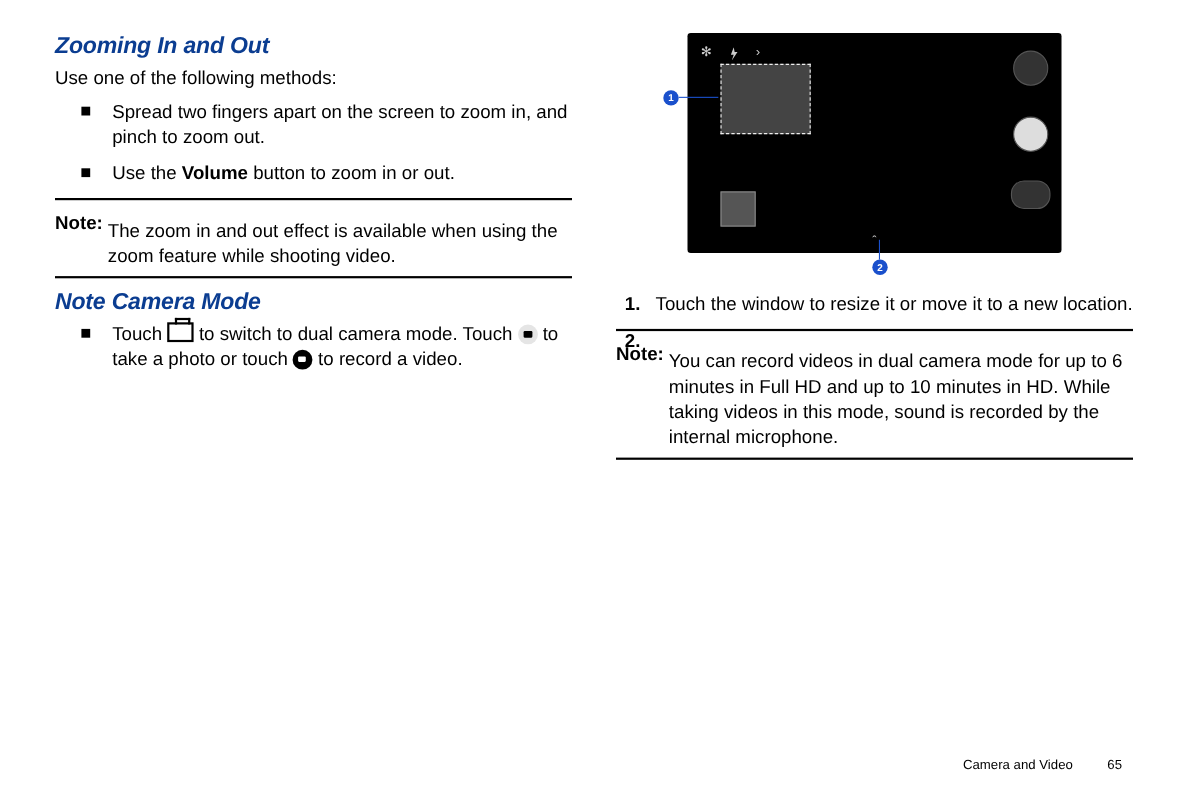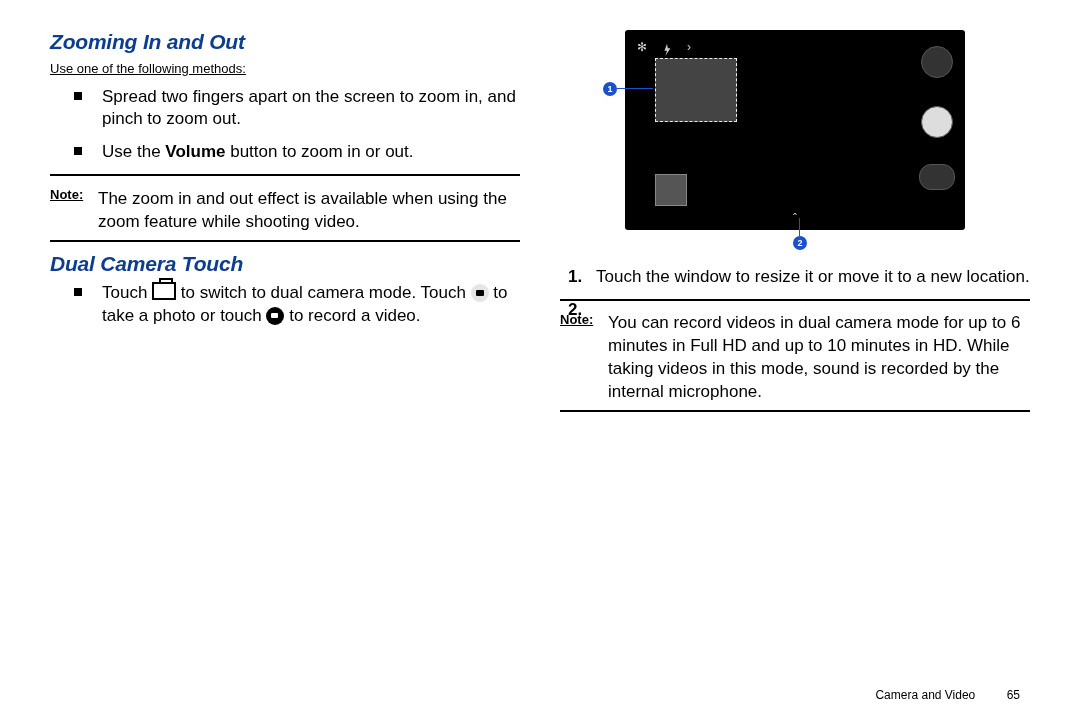--- a/index.html
+++ b/index.html
@@ -1,20 +1,20 @@
 <!DOCTYPE html>
 <html><head>
 <meta charset="utf-8">
 <style>
   html,body{margin:0;padding:0;background:#fff;font-family:Arial,Helvetica,sans-serif;color:#000;}
   .page{width:1080px;height:720px;position:relative;box-sizing:border-box;padding:30px 50px 0 50px;}
   .cols{display:flex;gap:40px;justify-content:space-between;}
   .col{width:470px;}
   .sec-head{color:#0b3d91;font-style:italic;font-weight:bold;font-size:21px;margin:0 0 6px 0;letter-spacing:-0.2px;}
-  p{margin:0 0 6px 0;font-size:13px;line-height:1.35;text-decoration:underline;}
+  p{margin:0 0 6px 0;font-size:17px;line-height:1.35;}
   .intro{margin-bottom:8px;}
   ul.sq{list-style:none;padding:0;margin:0 0 10px 24px;}
   ul.sq>li{position:relative;padding-left:28px;margin-bottom:10px;font-size:17px;line-height:1.35;}
   ul.sq>li::before{content:"";position:absolute;left:0;top:6px;width:8px;height:8px;background:#000;}
   .hr{border:0;border-top:2px solid #000;margin:4px 0 10px 0;}
   .note-block{margin:6px 0;}
   .note-label{font-weight:bold;}
   .note-body{display:block;padding-left:48px;margin-top:-22px;font-size:17px;line-height:1.35;}
   .note-row .note-body{margin-top:-22px;}
   .inline-icon{display:inline-block;vertical-align:middle;}
@@ -63,21 +63,21 @@
           <span>Use the </span><b>Volume</b><span> button to zoom in or out.</span>
         </li>
       </ul>
       <hr class="hr">
       <div class="note-block note-row">
         <p><span class="note-label">Note:</span></p>
         <span class="note-body">The zoom in and out effect is available when using the zoom feature while shooting video.</span>
       </div>
       <hr class="hr">
 
-      <h3 class="sec-head">Dual Camera Touch</h3>
+      <h3 class="sec-head">Note Camera Mode</h3>
       <ul class="sq">
         <li>
           <span>Touch </span>
           <span class="inline-icon ico-dual"></span>
           <span> to switch to dual camera mode. Touch </span>
           <span class="inline-icon ico-cam"></span>
           <span> to take a photo or touch </span>
           <span class="inline-icon ico-vid"></span>
           <span> to record a video.</span>
         </li>

